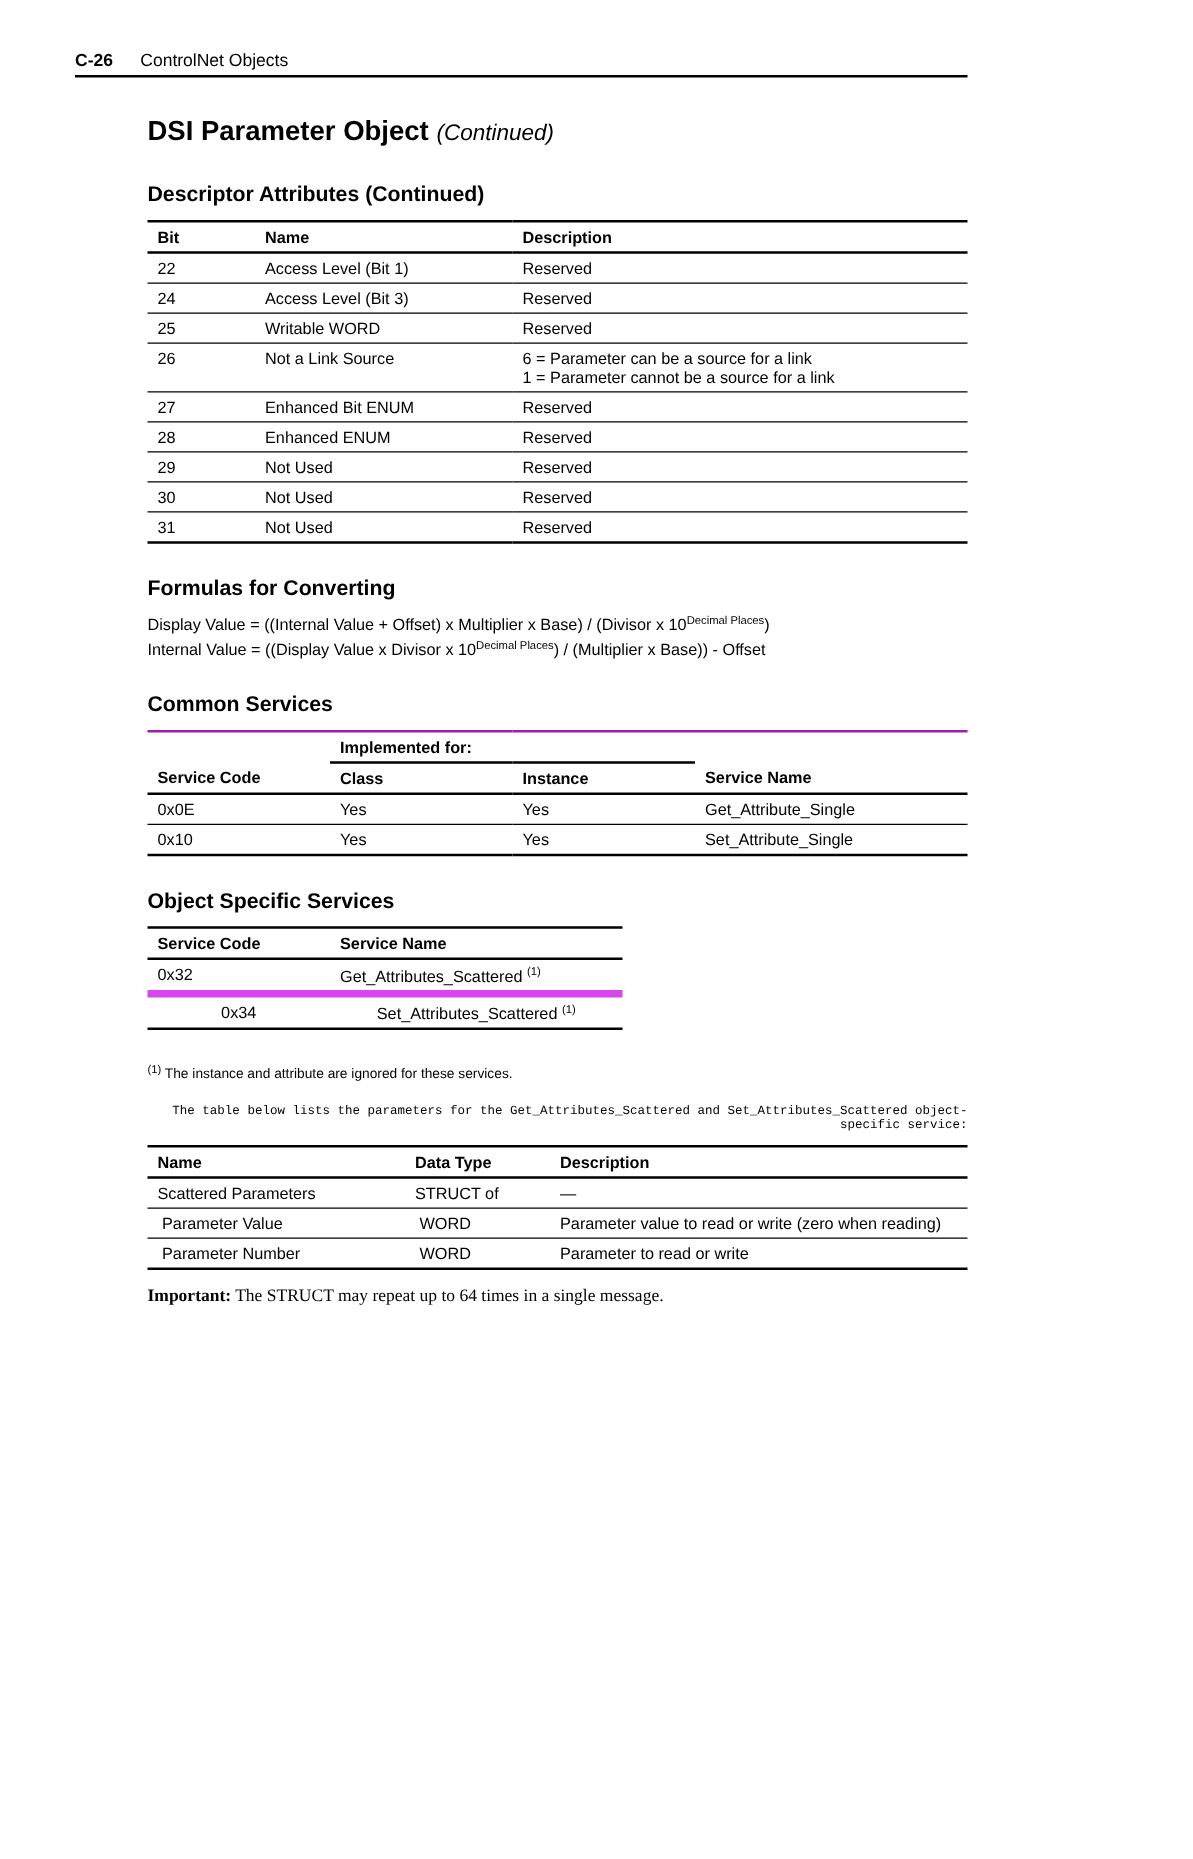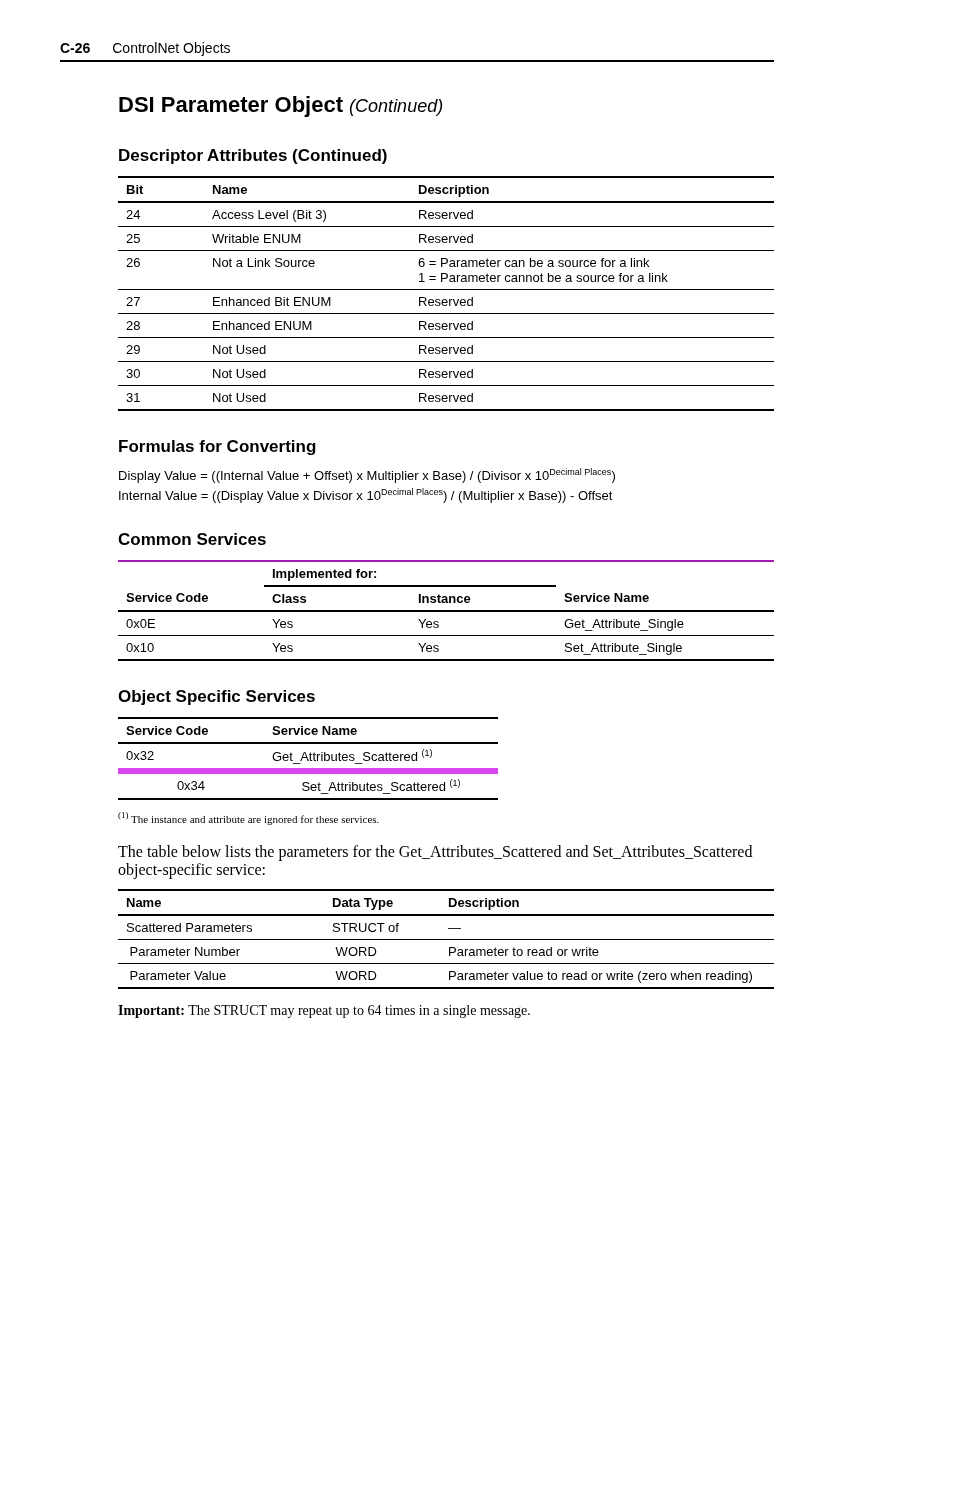--- a/index.html
+++ b/index.html
@@ -98,27 +98,27 @@
     border-bottom: 6px solid #d946ef;
   }
   table.obj-svc tr:last-child td {
     border-bottom: 2px solid #000;
     text-align: center;
   }
   .obj-col1 { width: 130px; }
 
   p.footnote {
     font-size: 11px;
-    margin: 10px 0 0 58px;
-    font-family: Liberation Serif, serif;
+    margin: 26px 0 0 58px;
   }
   p.body {
     margin: 18px 0 10px 58px;
-    font-size: 16px;
-    font-family: Liberation Serif, serif;
+    font-size: 10px;
+    font-family: Liberation Mono, monospace;
+    text-align: right;
   }
 
   table.param-table th {
     border-top: 2px solid #000;
     border-bottom: 2px solid #000;
     font-weight: bold;
   }
   table.param-table td {
     border-bottom: 1px solid #000;
   }
@@ -164,27 +164,32 @@
 <table class="desc-table">
   <thead>
     <tr>
       <th class="col-bit">Bit</th>
       <th class="col-name">Name</th>
       <th>Description</th>
     </tr>
   </thead>
   <tbody>
     <tr>
+        <td>22</td>
+        <td>Access Level (Bit 1)</td>
+        <td>Reserved</td>
+      </tr>
+    <tr>
         <td>24</td>
         <td>Access Level (Bit 3)</td>
         <td>Reserved</td>
       </tr>
     <tr>
         <td>25</td>
-        <td>Writable ENUM</td>
+        <td>Writable WORD</td>
         <td>Reserved</td>
       </tr>
     <tr>
         <td>26</td>
         <td>Not a Link Source</td>
         <td style="white-space:pre-line">6 = Parameter can be a source for a link
 1 = Parameter cannot be a source for a link</td>
       </tr>
     <tr>
         <td>27</td>
@@ -285,25 +290,25 @@
       <th>Description</th>
     </tr>
   </thead>
   <tbody>
     <tr>
         <td>Scattered Parameters</td>
         <td>STRUCT of</td>
         <td>—</td>
       </tr>
     <tr>
+        <td style="white-space:pre"> Parameter Value</td>
+        <td style="white-space:pre"> WORD</td>
+        <td>Parameter value to read or write (zero when reading)</td>
+      </tr>
+    <tr>
         <td style="white-space:pre"> Parameter Number</td>
         <td style="white-space:pre"> WORD</td>
         <td>Parameter to read or write</td>
       </tr>
-    <tr>
-        <td style="white-space:pre"> Parameter Value</td>
-        <td style="white-space:pre"> WORD</td>
-        <td>Parameter value to read or write (zero when reading)</td>
-      </tr>
   </tbody>
 </table>
 
 <p class="important"><b>Important:</b><span>  The STRUCT may repeat up to 64 times in a single message.</span></p>
 
 </body></html>

